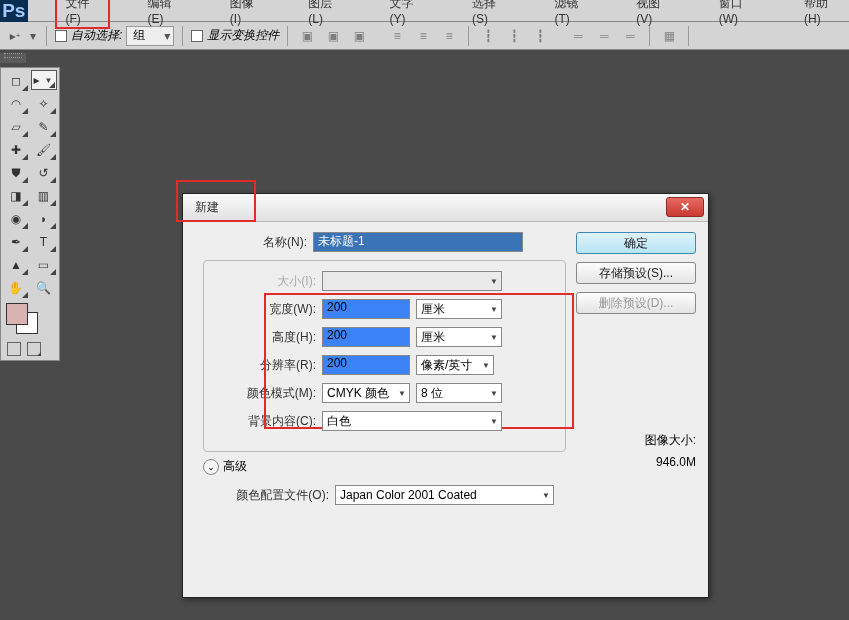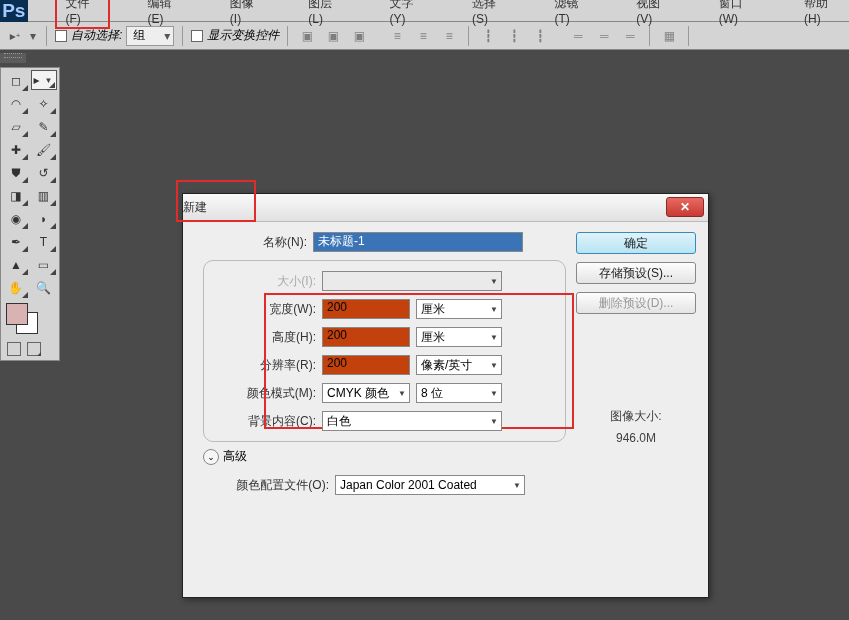--- a/index.html
+++ b/index.html
@@ -24,40 +24,40 @@
 .tbx-btn.sel{background:#f3f3f3;border:1px solid #555;}
 .tbx-btn .tri{position:absolute;right:1px;bottom:1px;border:3px solid transparent;border-right-color:#444;border-bottom-color:#444;width:0;height:0;}
 .swatch-row{grid-column:1/3;padding:3px 3px 0;}
 .swatch{width:22px;height:22px;border:1px solid #333;position:relative;}
 .swatch.fg{background:#d9b2b2;z-index:2;}
 .swatch.bg{background:#fff;position:absolute;margin-left:10px;margin-top:-13px;z-index:1;}
 .mini-row{grid-column:1/3;display:flex;gap:6px;padding:2px 4px;}
 .mini{width:14px;height:14px;border:1px solid #666;}
 
 .dialog{position:absolute;left:182px;top:193px;width:527px;height:405px;background:#eeeeee;border:1px solid #222;box-shadow:2px 2px 6px rgba(0,0,0,.4);}
-.dlg-title{height:28px;background:linear-gradient(#f9f9f9,#e1e1e1);border-bottom:1px solid #bbb;display:flex;align-items:center;padding:0 0;position:relative;}
+.dlg-title{height:28px;background:linear-gradient(#f9f9f9,#e1e1e1);border-bottom:1px solid #bbb;display:flex;align-items:center;padding:0 12px;position:relative;}
 .dlg-title-text{color:#333;font-size:12px;}
 .dlg-close{position:absolute;right:4px;top:3px;width:38px;height:20px;background:linear-gradient(#e76a62,#c83a32);border:1px solid #8a2a24;border-radius:3px;color:#fff;display:flex;align-items:center;justify-content:center;font-weight:bold;}
 .title-hl{position:absolute;left:-7px;top:-14px;width:80px;height:42px;border:2px solid #e02b2b;}
 .dlg-body{display:flex;padding:10px 12px 8px 12px;gap:10px;}
 .form-col{flex:1;}
 .btn-col{width:120px;display:flex;flex-direction:column;gap:8px;}
 .wbtn{height:22px;border:1px solid #888;border-radius:3px;background:linear-gradient(#fdfdfd,#e4e4e4);display:flex;align-items:center;justify-content:center;color:#222;}
 .wbtn.primary{background:linear-gradient(#dff3fb,#b8e4f4);border:1px solid #3a8ab5;}
 .wbtn.disabled{color:#999;}
-.img-size{margin-top:86px;text-align:center;color:#404040;}
+.img-size{margin-top:110px;text-align:right;color:#000000;}
 .row{display:flex;align-items:center;margin-bottom:8px;}
 .row .lbl{width:118px;text-align:right;padding-right:6px;color:#333;}
 .row .lbl.dis{color:#aaa;}
-.txt{height:20px;border:1px solid #888;background:#c2410c;padding:0 4px;flex:0 0 auto;}
+.txt{height:20px;border:1px solid #888;background:#3b82f6;padding:0 4px;flex:0 0 auto;}
 .txt.hl{background:#3a74b6;color:#fff;}
 .sel{height:20px;border:1px solid #888;background:#fff;position:relative;padding:0 18px 0 4px;display:flex;align-items:center;flex:0 0 auto;}
 .sel::after{content:"▼";position:absolute;right:3px;font-size:8px;color:#444;}
 .sel.dis{background:#eaeaea;color:#aaa;}
-.inner-group{border:1px solid #bbb;border-radius:10px;padding:10px 6px 6px 0;margin-left:8px;position:relative;}
+.inner-group{border:1px solid #bbb;border-radius:4px;padding:10px 6px 16px 0;margin-left:8px;position:relative;}
 .red-box{position:absolute;border:2px solid #e02b2b;left:60px;top:32px;width:310px;height:136px;pointer-events:none;}
 .adv-row{display:flex;align-items:center;margin:6px 0 10px 8px;gap:4px;}
 .adv-btn{width:16px;height:16px;border:1px solid #888;border-radius:8px;background:#f6f6f6;display:flex;align-items:center;justify-content:center;font-size:9px;}
 </style>
 </head>
 <body>
 
 <div class="menubar">
   <div class="ps-logo">Ps</div>
   <div class="menu-item hl">文件(F)</div>
@@ -174,21 +174,21 @@
           <div class="txt" style="width:88px">200</div>
           <div style="width:6px"></div>
           <div class="sel" style="width:86px">
               <span>厘米</span>
             </div>
         </div>
         <div class="row">
           <div class="lbl">分辨率(R):</div>
           <div class="txt" style="width:88px">200</div>
           <div style="width:6px"></div>
-          <div class="sel" style="width:86px">
+          <div class="sel" style="width:78px">
               <span>像素/英寸</span>
             </div>
         </div>
         <div class="row">
           <div class="lbl">颜色模式(M):</div>
           <div class="sel" style="width:88px">
               <span>CMYK 颜色</span>
             </div>
           <div style="width:6px"></div>
           <div class="sel" style="width:86px">
@@ -203,21 +203,21 @@
         </div>
       </div>
 
       <div class="adv-row">
         <div class="adv-btn">⌄</div>
         <span>高级</span>
       </div>
 
       <div class="row">
         <div class="lbl" style="width:140px">颜色配置文件(O):</div>
-        <div class="sel" style="width:190px">
+        <div class="sel" style="width:219px">
             <span>Japan Color 2001 Coated</span>
           </div>
       </div>
     </div>
 
     <div class="btn-col">
       <div class="wbtn primary">确定</div>
       <div class="wbtn">存储预设(S)...</div>
       <div class="wbtn disabled">删除预设(D)...</div>
       <div class="img-size">

